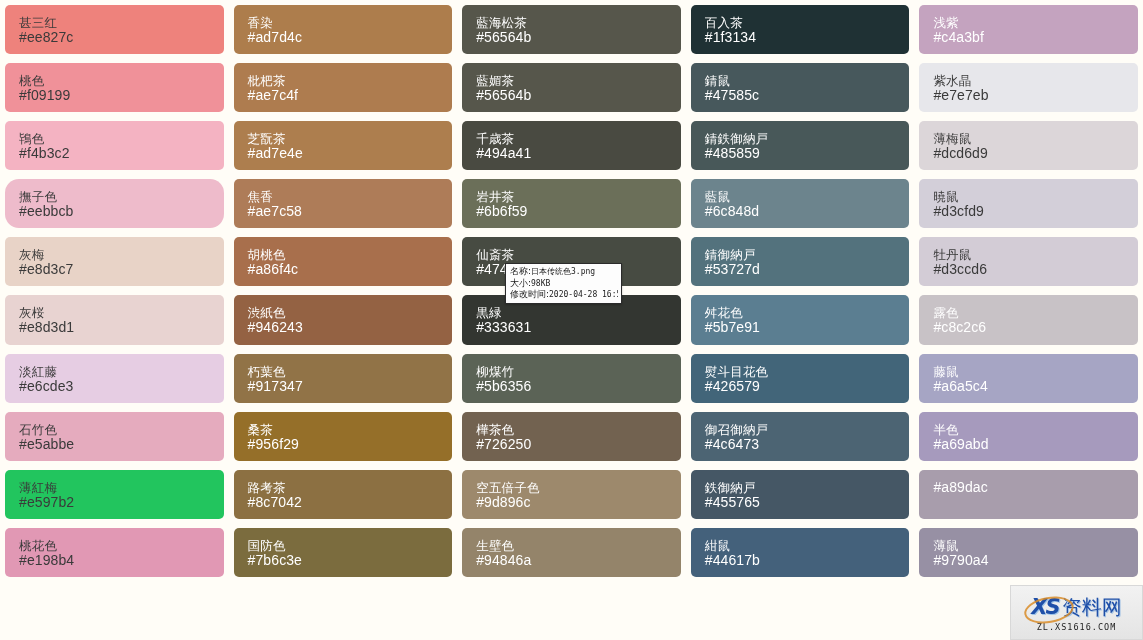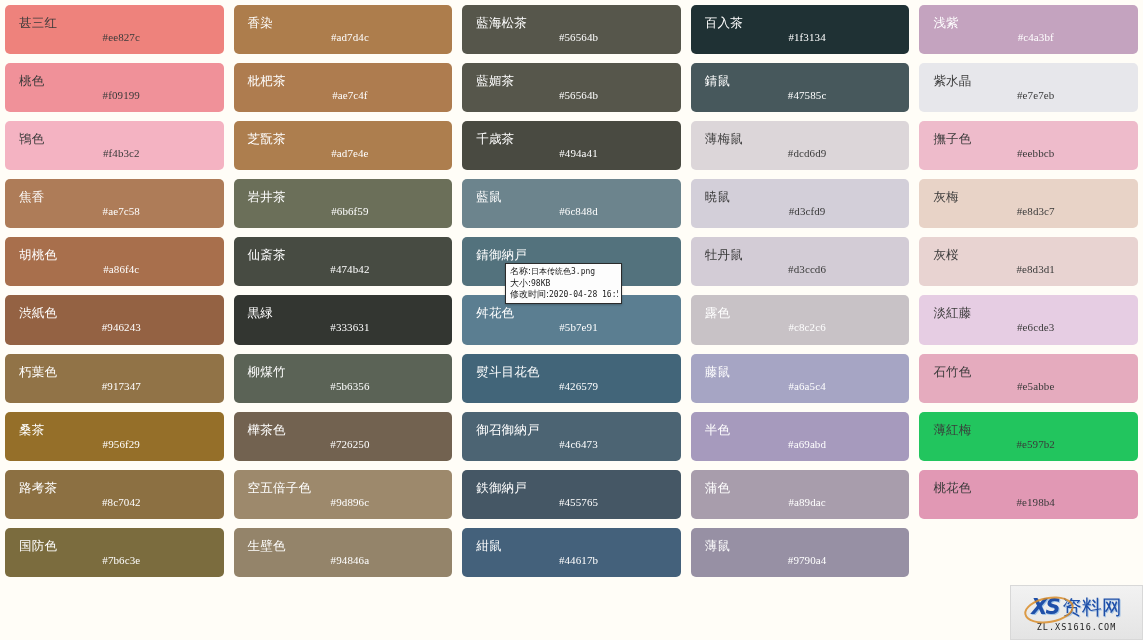--- a/index.html
+++ b/index.html
@@ -37,26 +37,25 @@
   }
   .swatch .nm{
     display:block;
     font-size:12.5px;
     line-height:15px;
     letter-spacing:0.2px;
     white-space:nowrap;
   }
   .swatch .hx{
     display:block;
-    font-size:11px;
+    font-size:14px;
     line-height:14px;
     letter-spacing:0.1px;
     white-space:nowrap;
-    font-family:Liberation Serif, serif;
-    text-align:center;
+    font-family:Liberation Sans, sans-serif;
   }
   .light-text .nm, .light-text .hx{color:#ffffff;}
   .dark-text .nm, .dark-text .hx{color:#3a3a3a;}
 
   
   #file-tooltip{
     position:absolute;
     left:505px;top:263px;
     width:117px;
     background:#fdfdfd;
@@ -196,27 +195,33 @@
         <span class="hx">#ad7e4e</span>
       </div>
     </div>
     <div class="cell">
       <div class="swatch light-text" style="background: rgb(73, 74, 65);">
         <span class="nm">千歳茶</span>
         <span class="hx">#494a41</span>
       </div>
     </div>
     <div class="cell">
+      <div class="swatch light-text" style="background: rgb(72, 88, 89);">
+        <span class="nm">錆鉄御納戸</span>
+        <span class="hx">#485859</span>
+      </div>
+    </div>
+    <div class="cell">
       <div class="swatch dark-text" style="background: rgb(220, 214, 217);">
         <span class="nm">薄梅鼠</span>
         <span class="hx">#dcd6d9</span>
       </div>
     </div>
     <div class="cell">
-      <div class="swatch dark-text" style="background: rgb(238, 187, 203);">
+      <div class="swatch dark-text" style="background: rgb(238, 187, 203); border-radius: 14px;">
         <span class="nm">撫子色</span>
         <span class="hx">#eebbcb</span>
       </div>
     </div>
     <div class="cell">
       <div class="swatch light-text" style="background: rgb(174, 124, 88);">
         <span class="nm">焦香</span>
         <span class="hx">#ae7c58</span>
       </div>
     </div>
@@ -377,21 +382,20 @@
       </div>
     </div>
     <div class="cell">
       <div class="swatch light-text" style="background: rgb(69, 87, 101);">
         <span class="nm">鉄御納戸</span>
         <span class="hx">#455765</span>
       </div>
     </div>
     <div class="cell">
       <div class="swatch light-text" style="background: rgb(168, 157, 172);">
-        <span class="nm">蒲色</span>
         <span class="hx">#a89dac</span>
       </div>
     </div>
     <div class="cell">
       <div class="swatch dark-text" style="background: rgb(225, 152, 180);">
         <span class="nm">桃花色</span>
         <span class="hx">#e198b4</span>
       </div>
     </div>
     <div class="cell">

